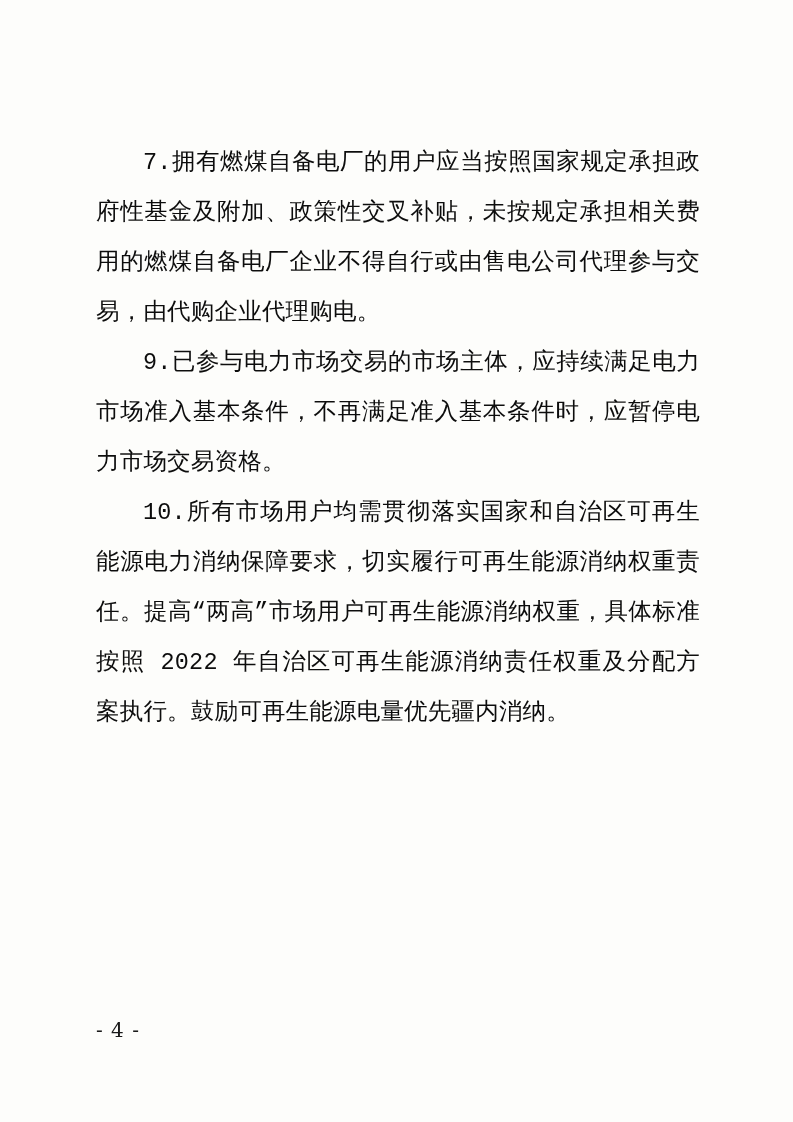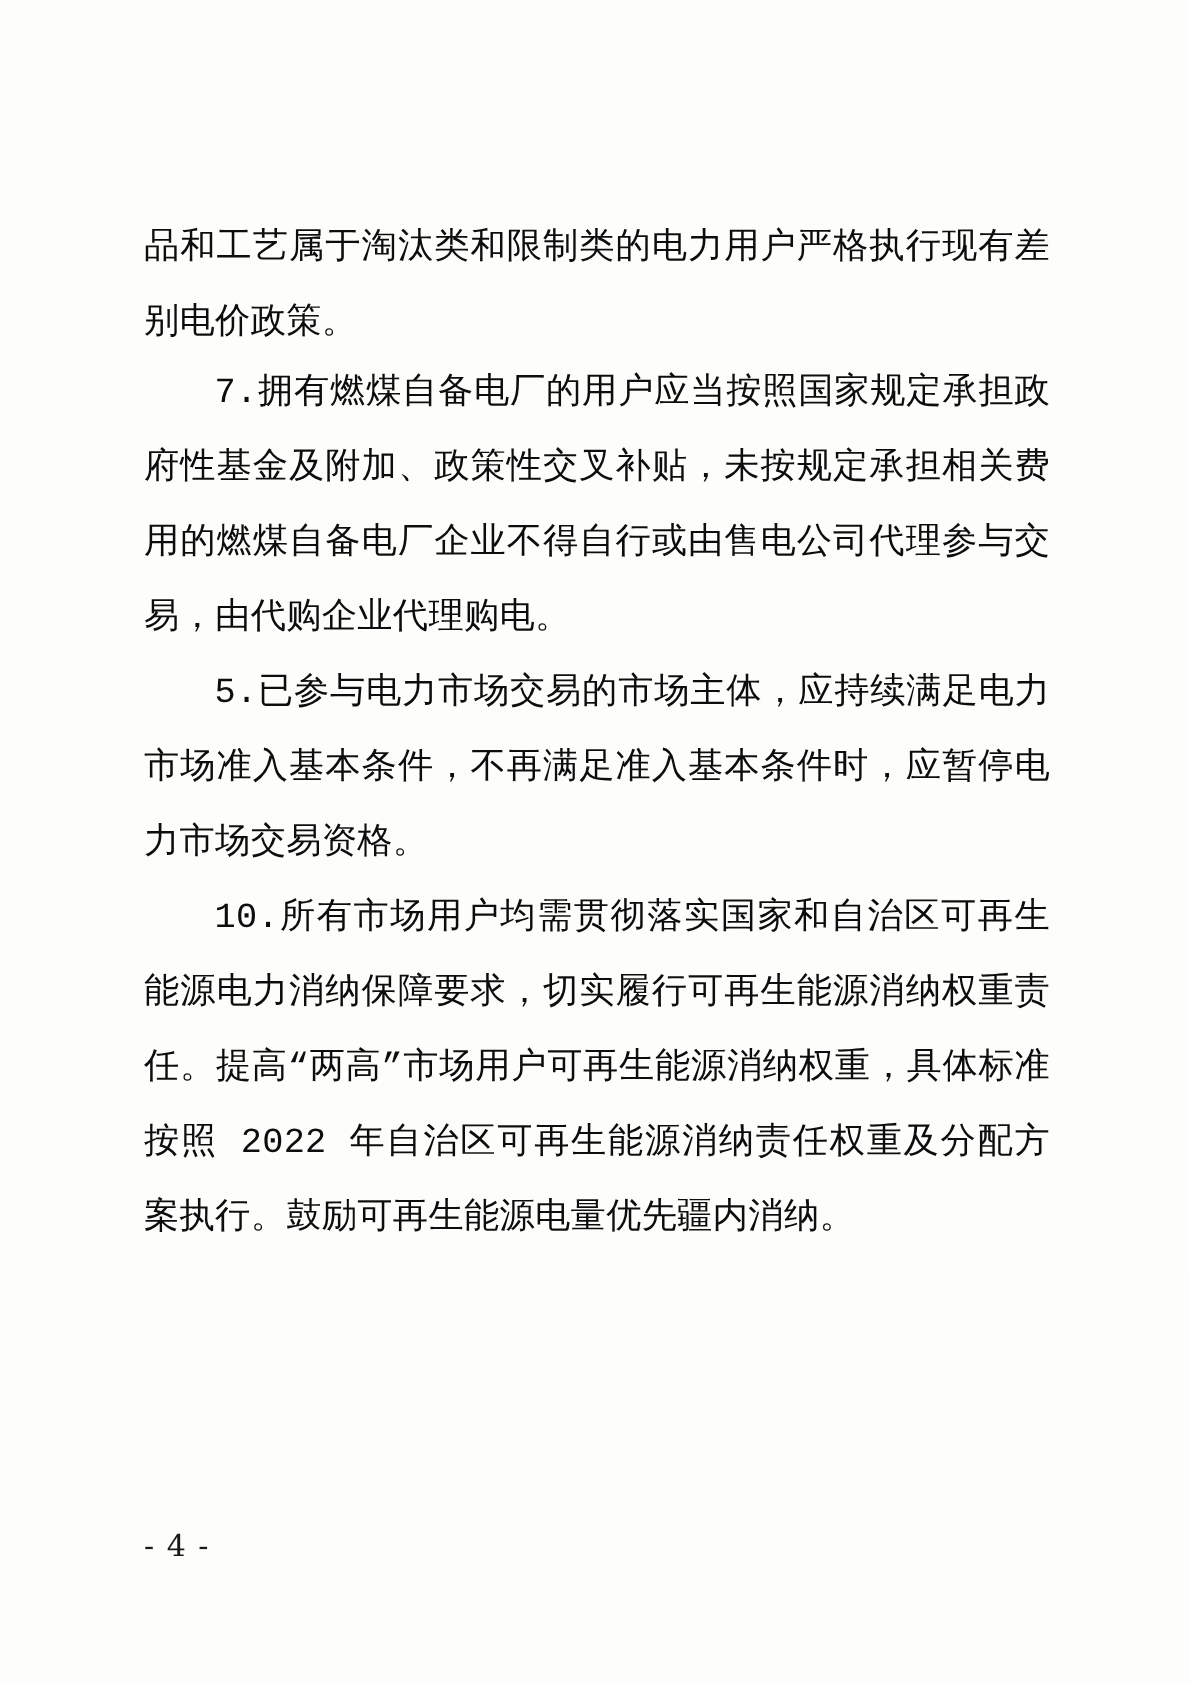--- a/index.html
+++ b/index.html
@@ -50,20 +50,19 @@
     letter-spacing: 1px;
     color: #1a1a1a;
     font-family: "DejaVu Serif", "Liberation Serif", serif;
   }
 </style>
 </head>
 <body>
 
 <div class="page">
   <div class="content">
-    <p class="para">品和工艺属于淘汰类和限制类的电力用户严格执行现有差别电价政策。</p>
     <p class="para indent">7.拥有燃煤自备电厂的用户应当按照国家规定承担政府性基金及附加、政策性交叉补贴，未按规定承担相关费用的燃煤自备电厂企业不得自行或由售电公司代理参与交易，由代购企业代理购电。</p>
-    <p class="para indent">5.已参与电力市场交易的市场主体，应持续满足电力市场准入基本条件，不再满足准入基本条件时，应暂停电力市场交易资格。</p>
+    <p class="para indent">9.已参与电力市场交易的市场主体，应持续满足电力市场准入基本条件，不再满足准入基本条件时，应暂停电力市场交易资格。</p>
     <p class="para indent">10.所有市场用户均需贯彻落实国家和自治区可再生能源电力消纳保障要求，切实履行可再生能源消纳权重责任。提高“两高”市场用户可再生能源消纳权重，具体标准按照 2022 年自治区可再生能源消纳责任权重及分配方案执行。鼓励可再生能源电量优先疆内消纳。</p>
 
   </div>
   <div class="page-number">- 4 -</div>
 </div>
 
 </body></html>

